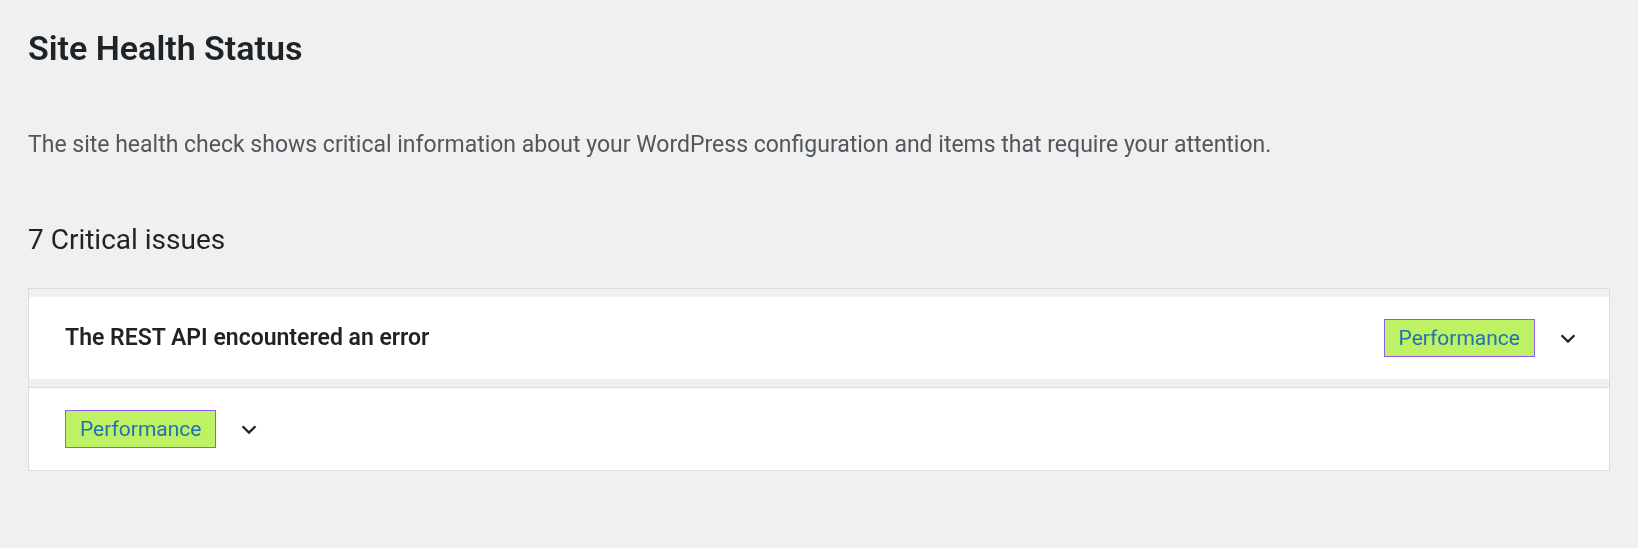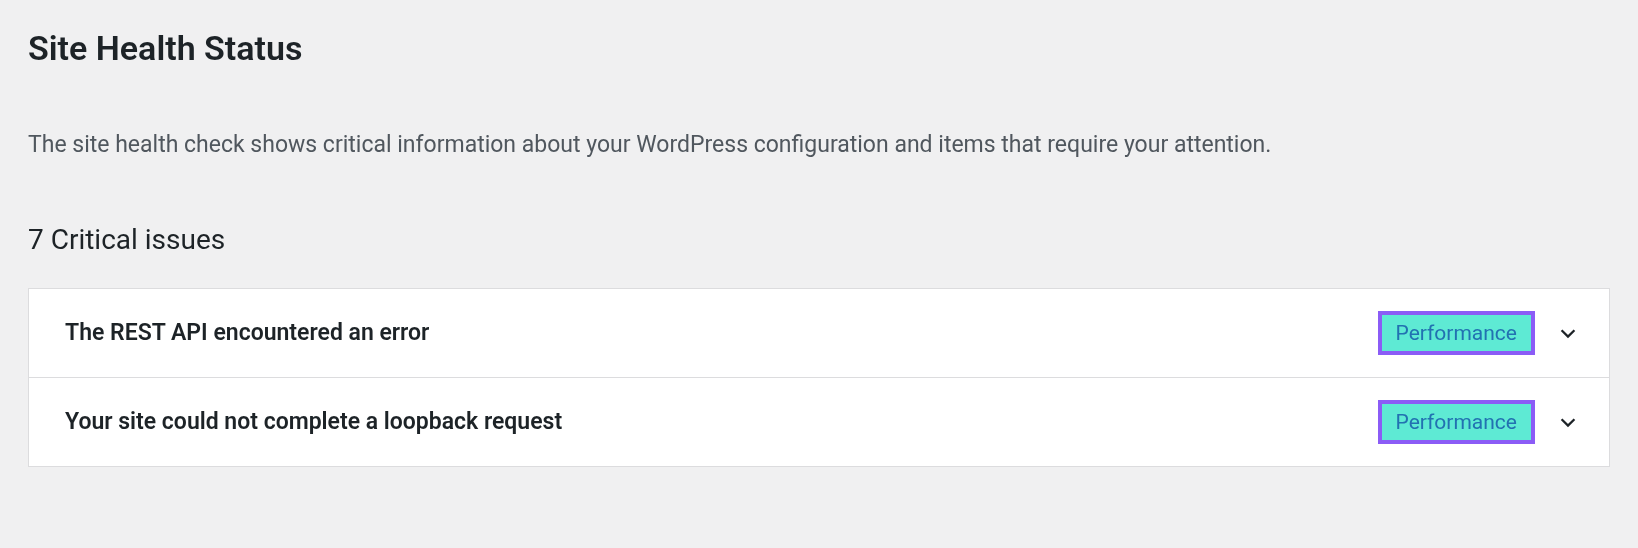--- a/index.html
+++ b/index.html
@@ -37,40 +37,41 @@
       border: 1px solid #dcdcde;
     }
     .issue-row {
       background: #fff;
       display: flex;
       align-items: center;
       justify-content: space-between;
       padding: 22px 28px 22px 36px;
       border-top: 1px solid #dcdcde;
       cursor: pointer;
+      margin-top: 8px;
     }
     .issue-row:first-child {
       border-top: none;
     }
     .issue-title {
       font-size: 23px;
       font-weight: 600;
       color: #1d2327;
     }
     .issue-right {
       display: flex;
       align-items: center;
       gap: 20px;
     }
     .issue-badge {
       font-size: 21px;
       color: #2271b1;
-      border: 4px solid #8b5cf6;
+      border: 1px solid #8b5cf6;
       padding: 6px 14px;
-      background: #5eead4;
+      background: #bef264;
       font-weight: 400;
     }
     .chevron {
       width: 26px;
       height: 26px;
       display: flex;
       align-items: center;
       justify-content: center;
     }
     .chevron svg {
@@ -98,21 +99,20 @@
       <span class="issue-badge">Performance</span>
       <span class="chevron">
         <svg viewBox="0 0 24 24">
             <polyline points="5 9 12 16 19 9"></polyline>
           </svg>
       </span>
     </div>
   </div>
 
   <div class="issue-row">
-    <span class="issue-title">Your site could not complete a loopback request</span>
     <div class="issue-right">
       <span class="issue-badge">Performance</span>
       <span class="chevron">
         <svg viewBox="0 0 24 24">
             <polyline points="5 9 12 16 19 9"></polyline>
           </svg>
       </span>
     </div>
   </div>
 

